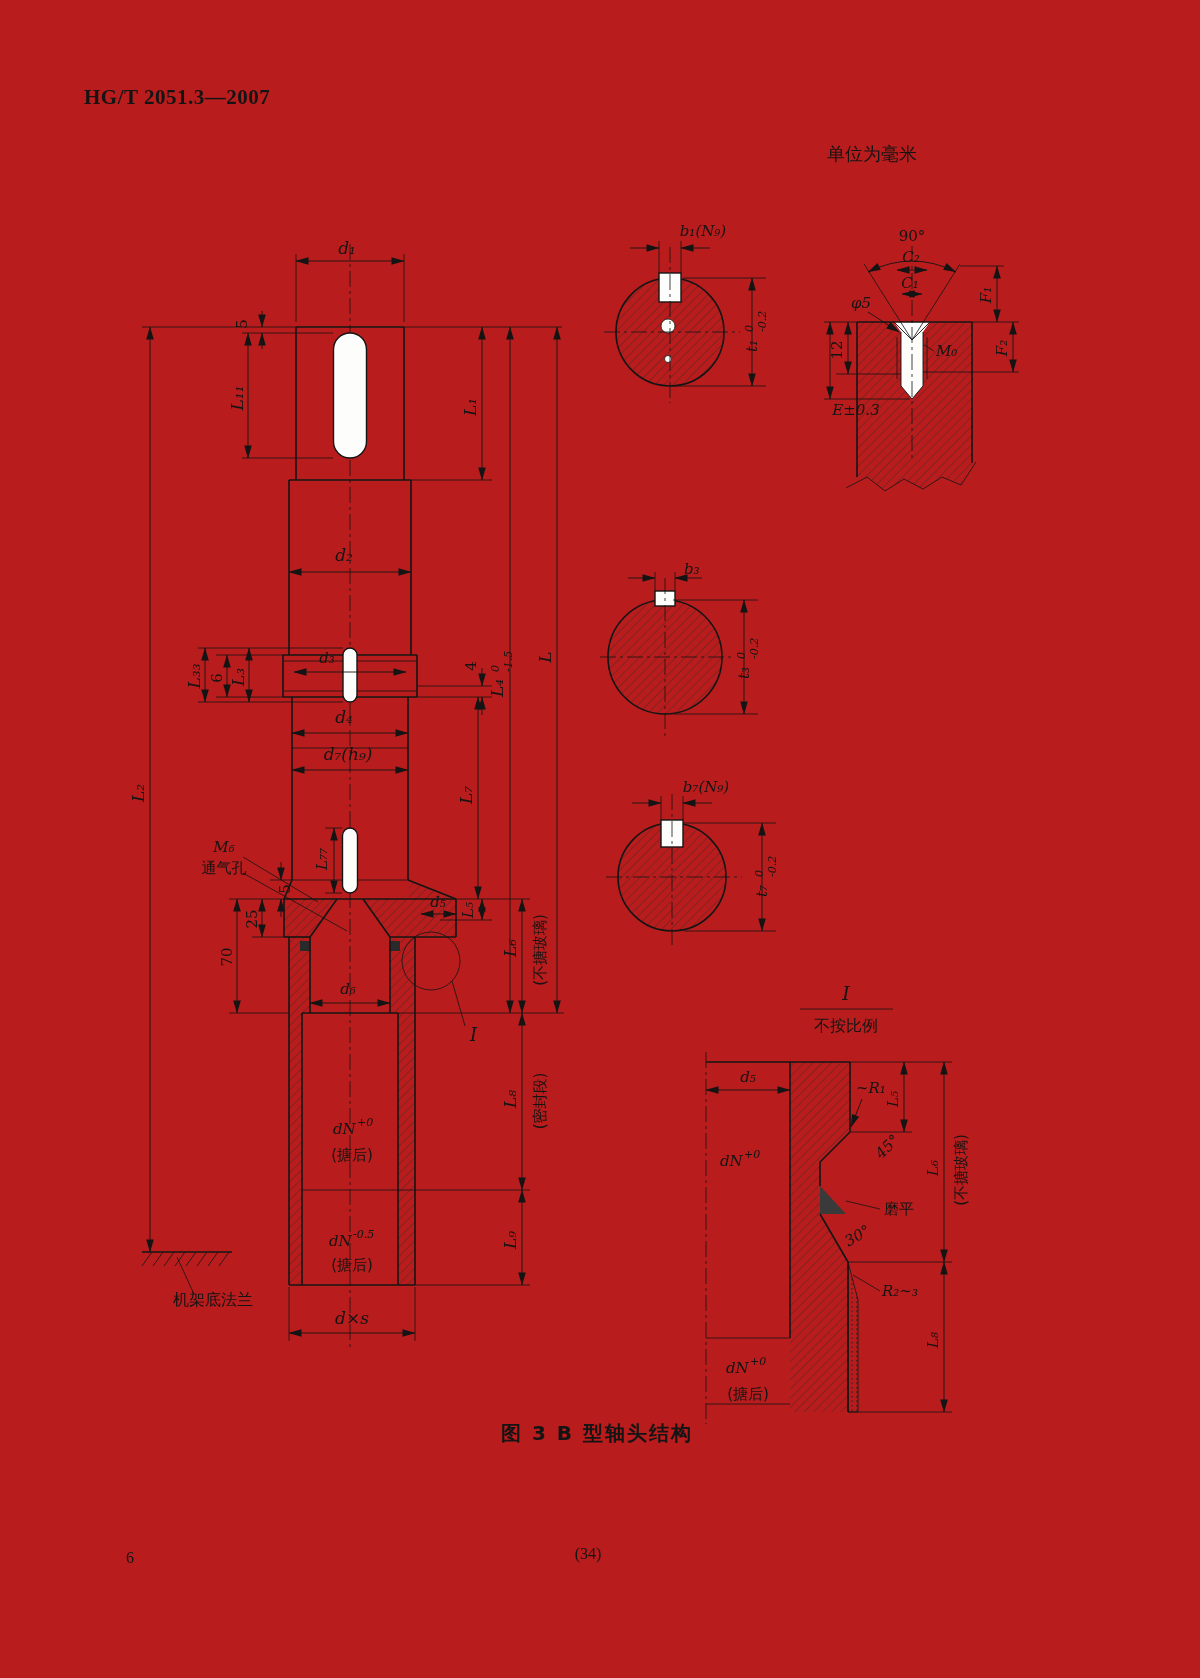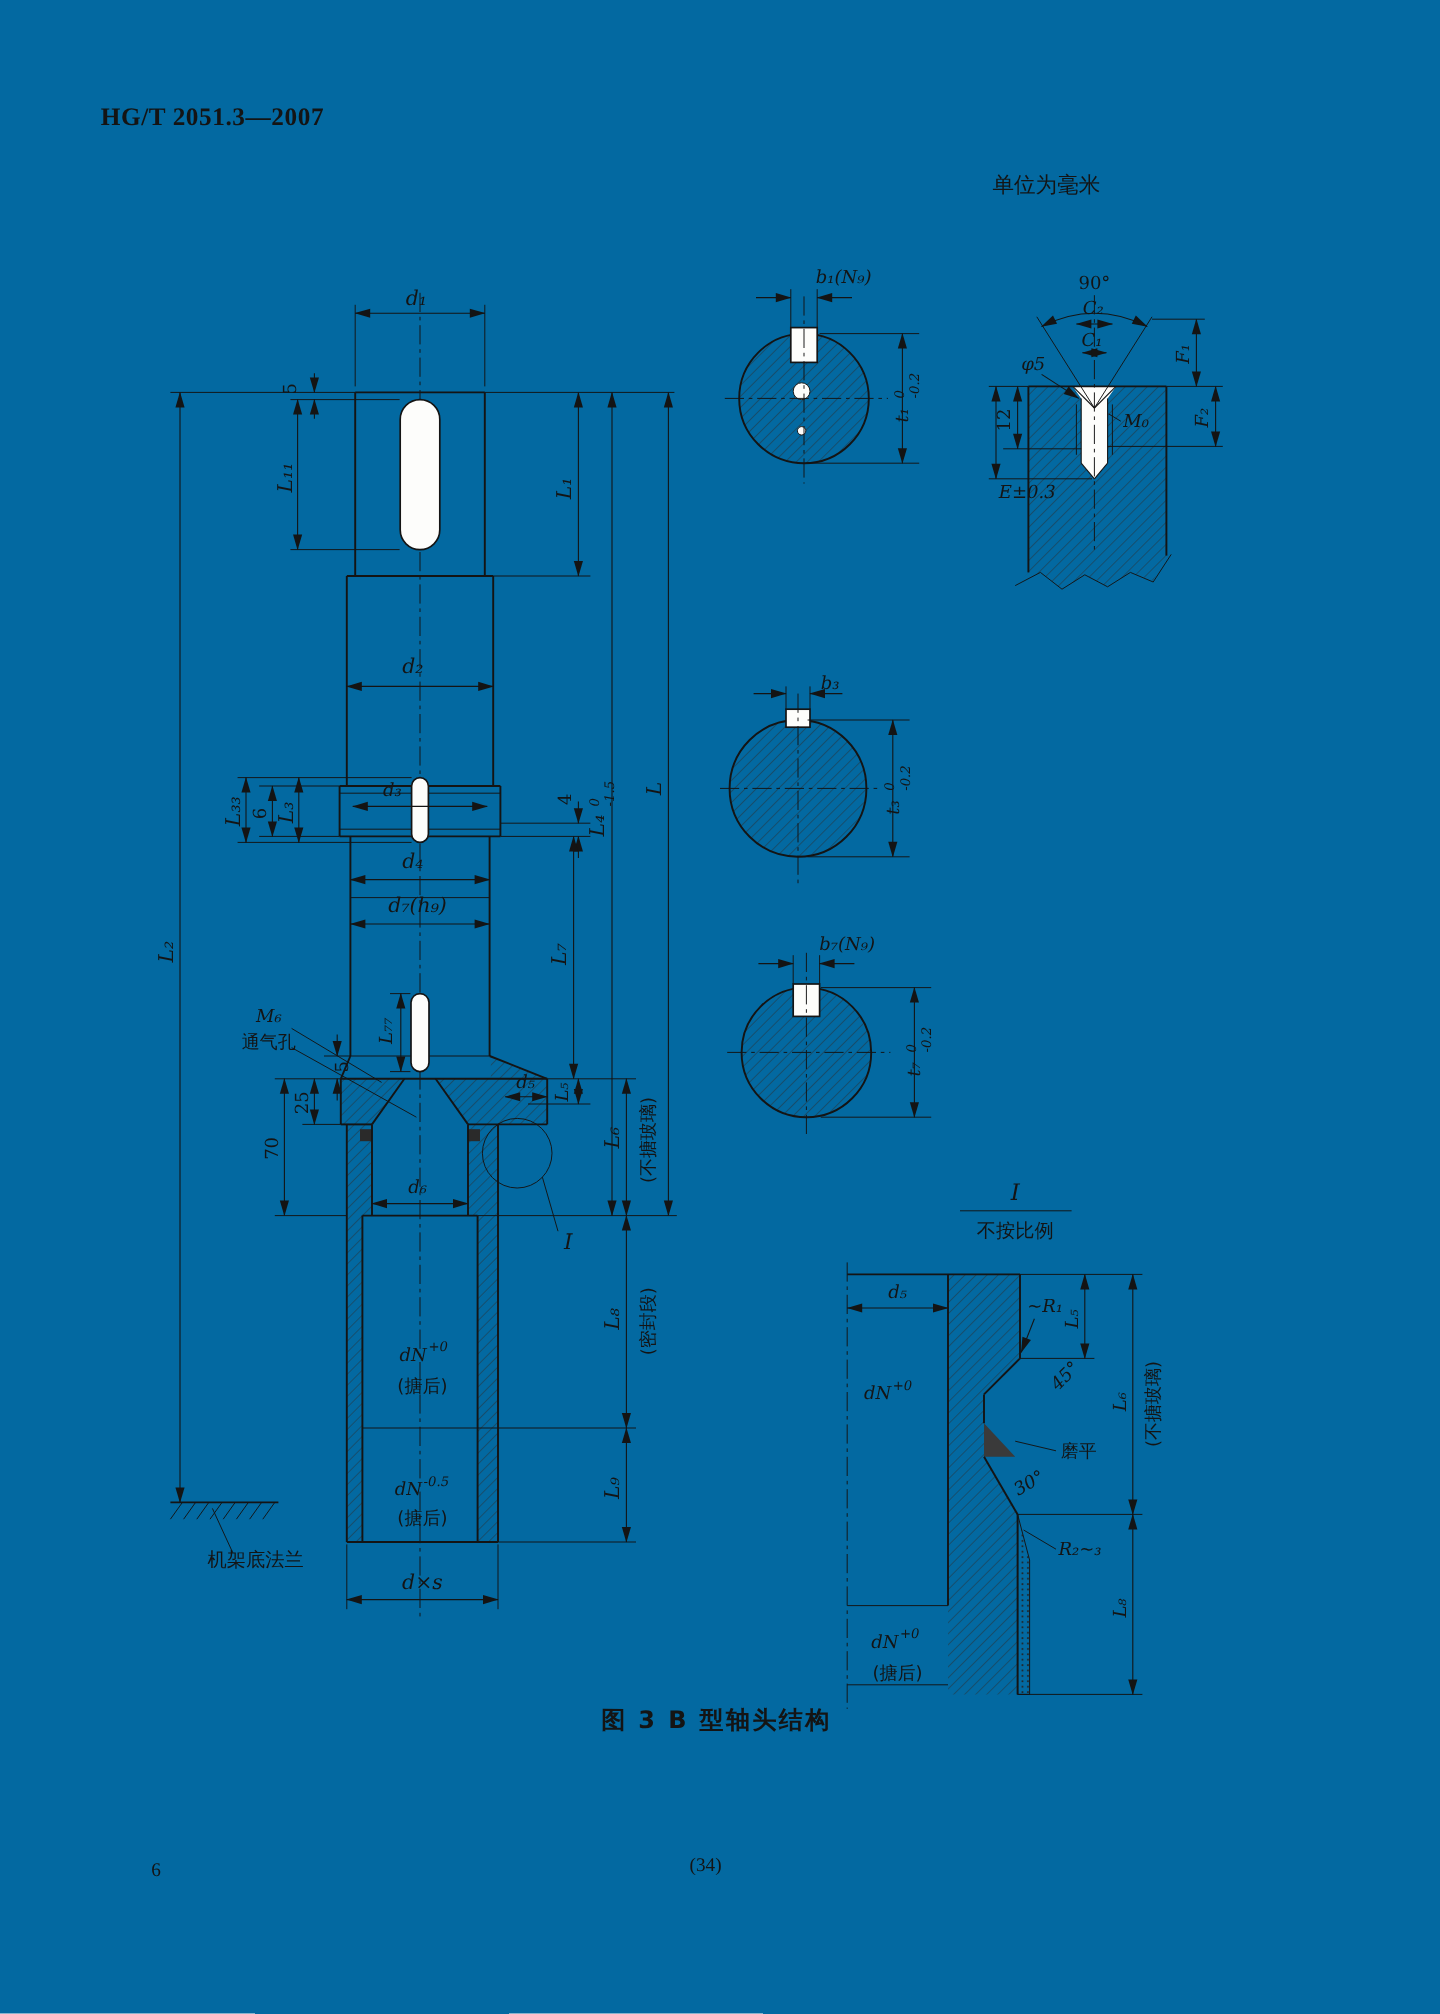--- a/index.html
+++ b/index.html
@@ -1,16 +1,16 @@
 <!DOCTYPE html>
 <html><head>
 <meta charset="utf-8">
 <style>
   html,body{margin:0;padding:0;background:#e9e9e9;}
-  .page{position:relative;width:1200px;height:1678px;background:#0369a1;margin:0 auto;overflow:hidden;}
+  .page{position:relative;width:1200px;height:1678px;background:#b91c1c;margin:0 auto;overflow:hidden;}
   .page svg{position:absolute;left:0;top:0;}
   svg text{fill:#141414;}
   .lab{font:italic 17px "DejaVu Serif","DejaVu Sans",serif;}
   .lab15{font:italic 15px "DejaVu Serif","DejaVu Sans",serif;}
   .tol{font:italic 11px "DejaVu Serif","DejaVu Sans",serif;}
   .num{font:15px "DejaVu Serif","DejaVu Sans",serif;}
   .cjk{font:16px "DejaVu Sans","Liberation Sans",sans-serif;}
   .cjk15{font:15px "DejaVu Sans","Liberation Sans",sans-serif;}
   .hdr{font:bold 21px "Liberation Serif","DejaVu Serif",serif;letter-spacing:.5px;}
   .cap{font:bold 20px "DejaVu Sans","Liberation Sans",sans-serif;letter-spacing:2px;}

